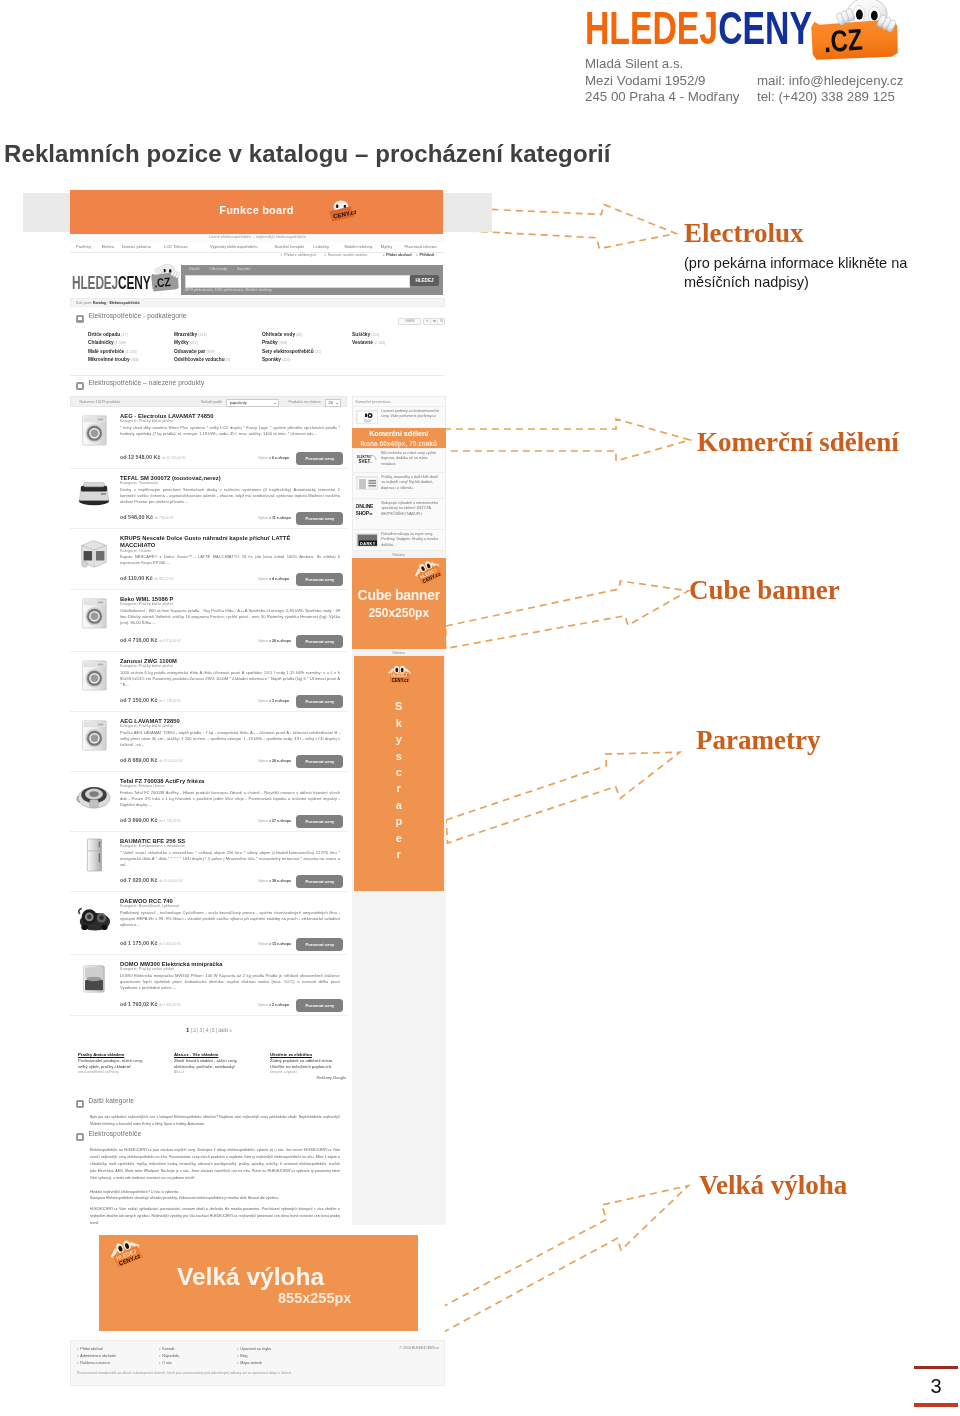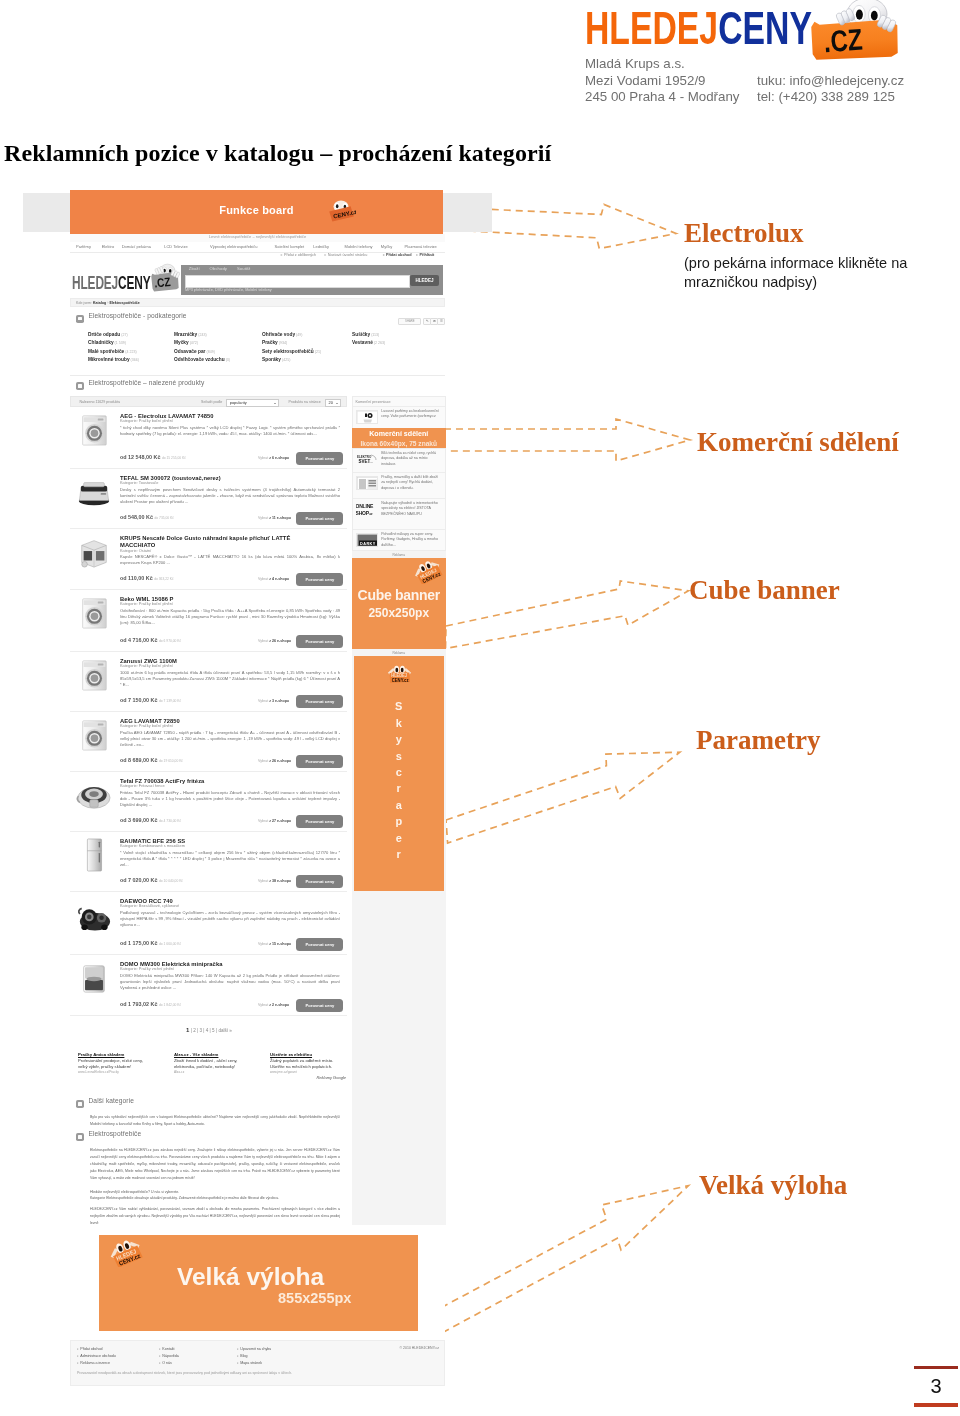--- a/index.html
+++ b/index.html
@@ -11,22 +11,22 @@
   #logo{left:585px;top:4px;width:310px;height:50px;}
   #logoText{position:absolute;left:0;top:0;font-family:"Liberation Sans",sans-serif;font-weight:bold;
             font-size:47px;line-height:47px;white-space:nowrap;
             transform:scaleX(0.718);transform-origin:0 0;}
   .lg-o{color:#F4660A;}
   .lg-b{color:#11309B;}
   #hdrCompany{left:585px;top:56px;font-size:13.3px;color:#707070;line-height:16.6px;white-space:nowrap;}
   #hdrMail{left:757px;top:72.5px;font-size:13.3px;color:#707070;line-height:16.6px;white-space:nowrap;}
 
   
-  #pageTitle{left:4px;top:140px;font-family:Liberation Serif, serif;font-weight:bold;font-size:24px;
-             color:#000000;white-space:nowrap;letter-spacing:0.1px;}
+  #pageTitle{left:4px;top:140px;font-family:Liberation Sans, sans-serif;font-weight:bold;font-size:24px;
+             color:#404040;white-space:nowrap;letter-spacing:0.1px;}
 
   
   .callout{font-family:"Liberation Serif",serif;font-weight:bold;font-size:27px;color:#CB5E1B;white-space:nowrap;}
   .note{font-size:14.5px;color:#1a1a1a;line-height:19px;white-space:nowrap;}
 
   
   #shot{left:23px;top:190px;width:469px;height:1196px;}
   #shotBgTop{position:absolute;left:0;top:3px;width:469px;height:39px;background:#eaeaea;}
   .lb{position:absolute;left:47px;top:0px;width:373px;height:44px;background:#F08347;}
   .lb-txt{position:absolute;left:0;top:14px;width:373px;text-align:center;color:#fff;font-weight:bold;font-size:11px;letter-spacing:0.2px;}
@@ -170,45 +170,45 @@
       <rect x="41.3" y="10" width="5.6" height="12.5" rx="2.8" fill="url(#gFing)" stroke="#b9bbc4" stroke-width="0.6"></rect>
     </g>
     <g transform="rotate(26 79 23)">
       <rect x="71.5" y="17" width="5.6" height="12.5" rx="2.8" fill="url(#gFing)" stroke="#b9bbc4" stroke-width="0.6"></rect>
       <rect x="76.9" y="17" width="5.6" height="12.5" rx="2.8" fill="url(#gFing)" stroke="#b9bbc4" stroke-width="0.6"></rect>
       <rect x="82.3" y="17" width="5.6" height="12.5" rx="2.8" fill="url(#gFing)" stroke="#b9bbc4" stroke-width="0.6"></rect>
     </g>
   </svg>
 </div>
 <div class="abs" id="hdrCompany">
-  <div>Mladá Krups a.s.</div>
+  <div>Mladá Silent a.s.</div>
   <div>Mezi Vodami 1952/9</div>
   <div>245 00 Praha 4 - Modřany</div>
 </div>
 <div class="abs" id="hdrMail">
-  <div>tuku: info@hledejceny.cz</div>
+  <div>mail: info@hledejceny.cz</div>
   <div>tel: (+420) 338 289 125</div>
 </div>
 
 <div class="abs" id="pageTitle">Reklamních pozice v katalogu – procházení kategorií</div>
 
 <svg class="abs" id="arrows" width="960" height="1416" viewBox="0 0 960 1416" style="left:0;top:0;pointer-events:none;">
   <g fill="none" stroke="#E8A259" stroke-width="1.7" stroke-dasharray="7 5" stroke-linecap="butt">
     <polygon points="443.8,207.2 601.3,214.5 604,204.5 676,233.5 599.3,248.6 596.6,237.8 444.9,229.7"></polygon>
     <polygon points="444,429 616,429 616,419 690,440 616,461 616,451 444,451"></polygon>
     <polygon points="446,626 619,589 620.3,581 688.5,590.8 628,625.2 625,615.8 445.5,648.5"></polygon>
     <polygon points="446,820 606.4,765.7 605.9,754.1 679.8,752.2 620.2,798.3 615.6,786.6 447.6,843"></polygon>
     <polygon points="388.4,1335.7 606.7,1219.3 601.7,1205 688.3,1185.7 621,1250 617.3,1238.3 398.2,1356.5"></polygon>
   </g>
 </svg>
 
 <div class="abs callout" style="left:684px;top:218px;">Electrolux</div>
 <div class="abs note" style="left:684px;top:254px;">
   <div>(pro pekárna informace klikněte na</div>
-  <div>mrazničkou nadpisy)</div>
+  <div>měsíčních nadpisy)</div>
 </div>
 <div class="abs callout" style="left:697px;top:427px;">Komerční sdělení</div>
 <div class="abs callout" style="left:689px;top:575px;">Cube banner</div>
 <div class="abs callout" style="left:696px;top:725px;">Parametry</div>
 <div class="abs callout" style="left:699px;top:1170px;">Velká výloha</div>
 
 <div class="abs" id="shot">
   <div id="shotBgTop"></div>
   <div class="lb">
     <div class="lb-txt">Funkce board</div>

